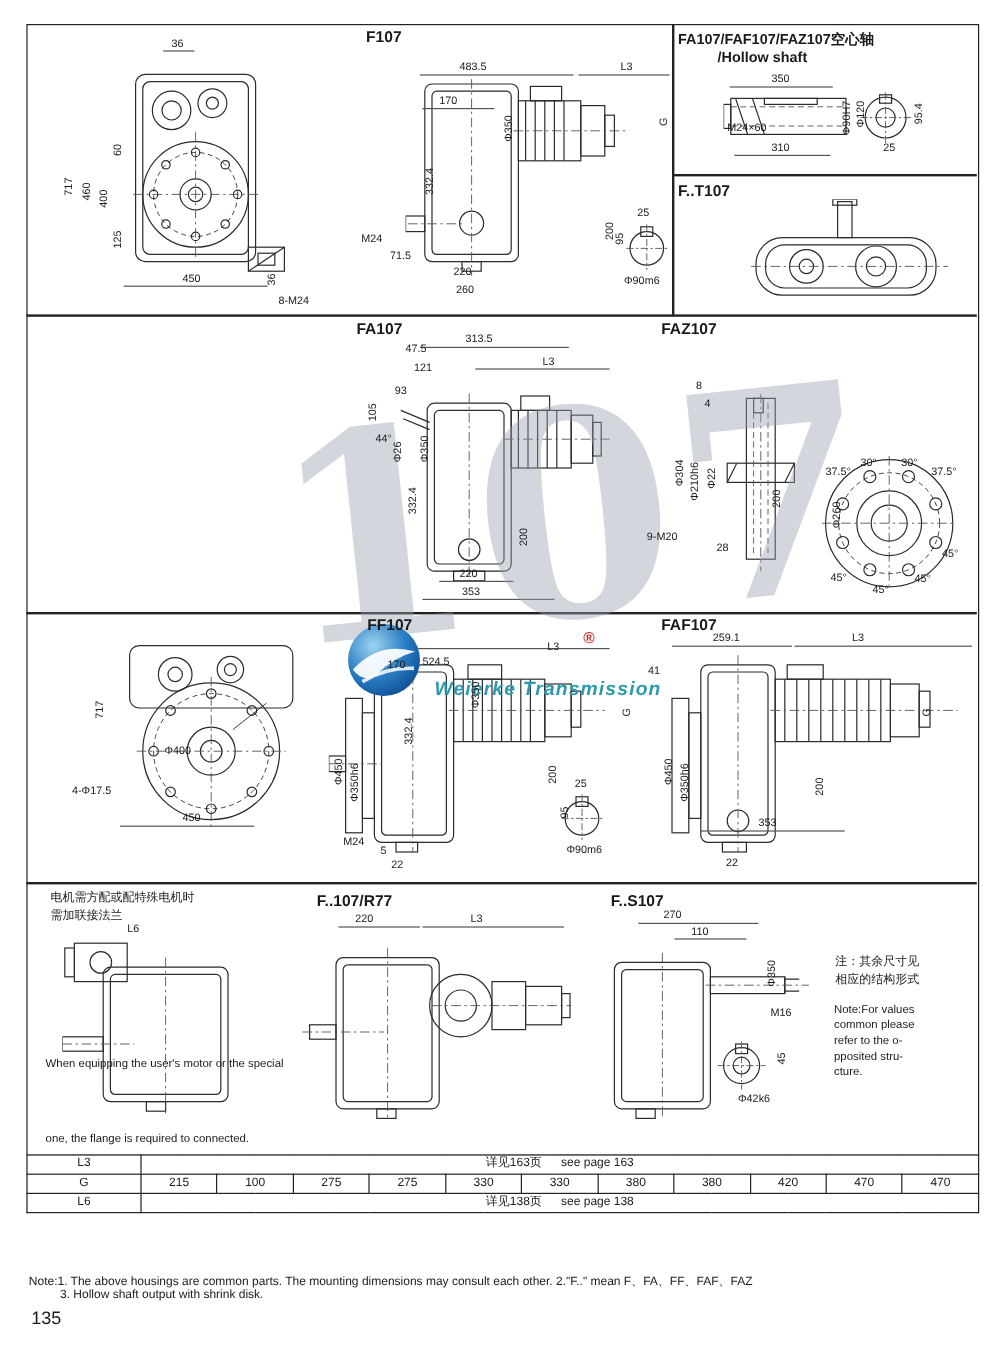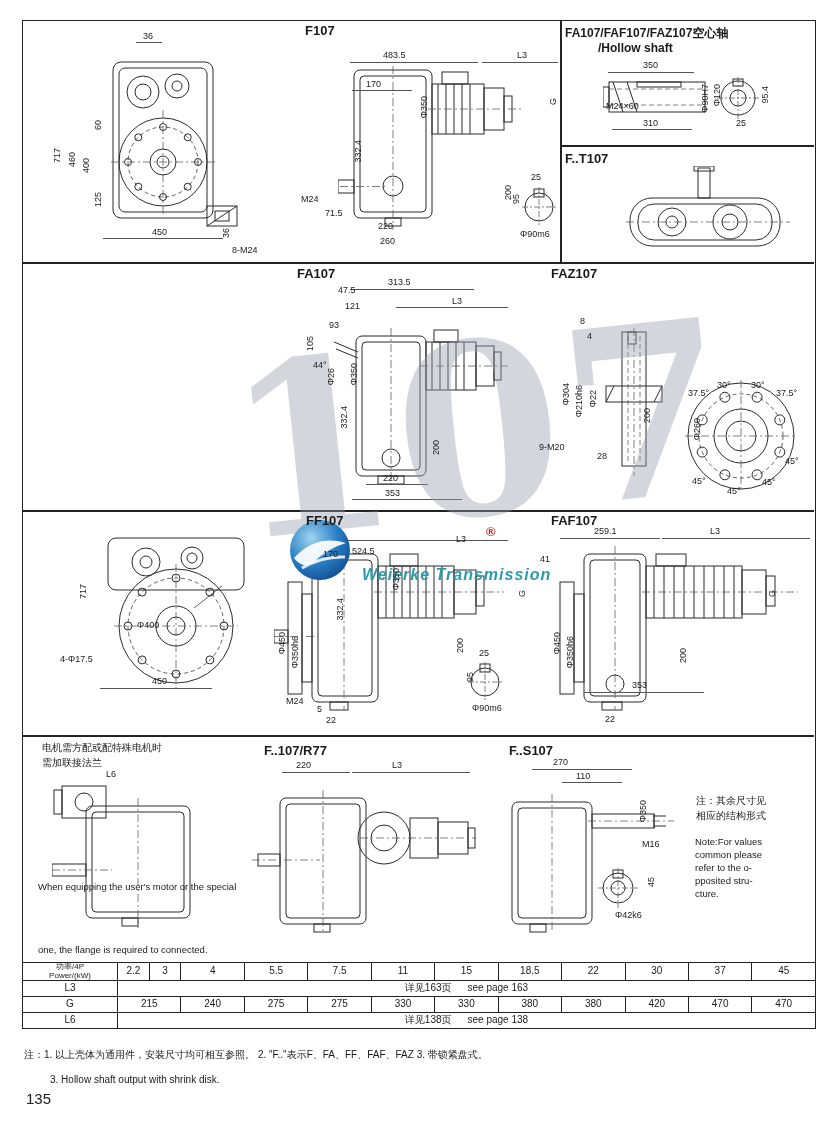--- a/index.html
+++ b/index.html
@@ -478,59 +478,41 @@
   <span class="txt sm" style="left:695px;top:875px">pposited stru-</span>
   <span class="txt sm" style="left:695px;top:888px">cture.</span>
 
   <table class="spec">
     <colgroup>
         <col style="width:95px">
         <col span="22">
       </colgroup>
     <tbody>
     <tr>
-      <td class="rh">
-            <div class="rh2">功率/4P</div>
-            <div class="rh2">Power/(kW)</div>
-          </td>
-      <td>2.2</td>
-      <td>3</td>
-      <td colspan="2">4</td>
-      <td colspan="2">5.5</td>
-      <td colspan="2">7.5</td>
-      <td colspan="2">11</td>
-      <td colspan="2">15</td>
-      <td colspan="2">18.5</td>
-      <td colspan="2">22</td>
-      <td colspan="2">30</td>
-      <td colspan="2">37</td>
-      <td colspan="2">45</td>
-    </tr>
-    <tr>
       <td class="rh">L3</td>
       <td colspan="22" class="notecell"><span>详见163页</span><span class="gap">see page 163</span></td>
     </tr>
     <tr>
       <td class="rh">G</td>
       <td colspan="2">215</td>
-      <td colspan="2">240</td>
+      <td colspan="2">100</td>
       <td colspan="2">275</td>
       <td colspan="2">275</td>
       <td colspan="2">330</td>
       <td colspan="2">330</td>
       <td colspan="2">380</td>
       <td colspan="2">380</td>
       <td colspan="2">420</td>
       <td colspan="2">470</td>
       <td colspan="2">470</td>
     </tr>
     <tr>
       <td class="rh">L6</td>
       <td colspan="22" class="notecell"><span>详见138页</span><span class="gap">see page 138</span></td>
     </tr>
   </tbody>
     </table>
 
-  <span class="note" style="left:24px;top:1048px">注：1. 以上壳体为通用件，安装尺寸均可相互参照。  2. "F.."表示F、FA、FF、FAF、FAZ  3. 带锁紧盘式。</span>
+  <span class="note" style="left:24px;top:1061px">Note:1. The above housings are common parts. The mounting dimensions may consult each other.  2."F.." mean F、FA、FF、FAF、FAZ</span>
   <span class="note" style="left:50px;top:1074px">3. Hollow shaft output with shrink disk.</span>
   <span class="pageno">135</span>
 
 </div>
 
 </body></html>

